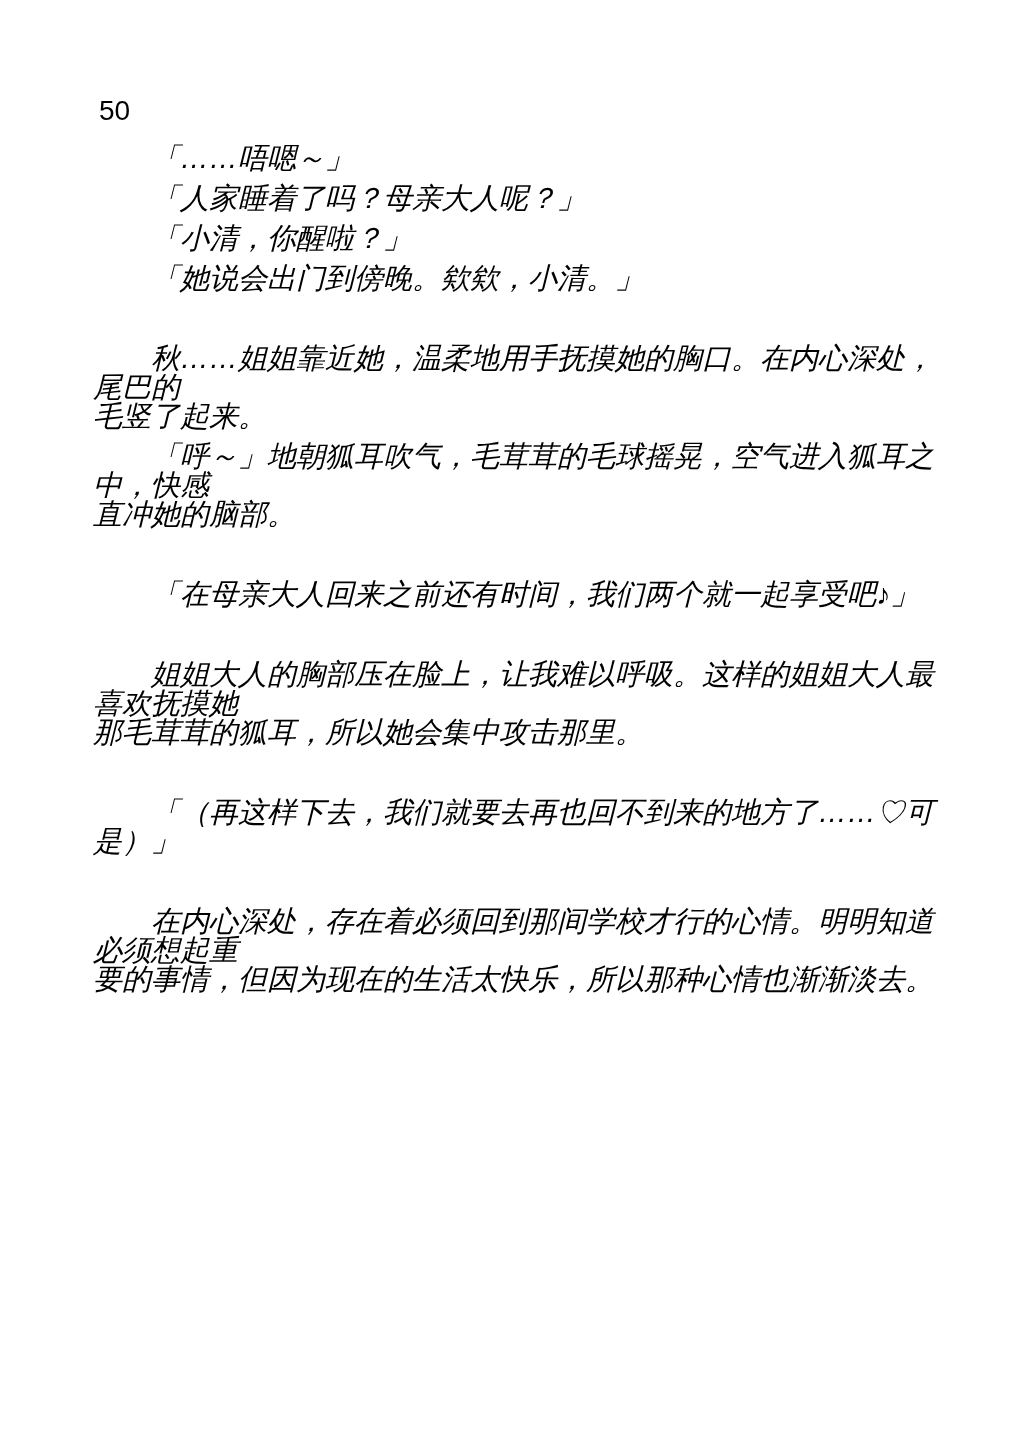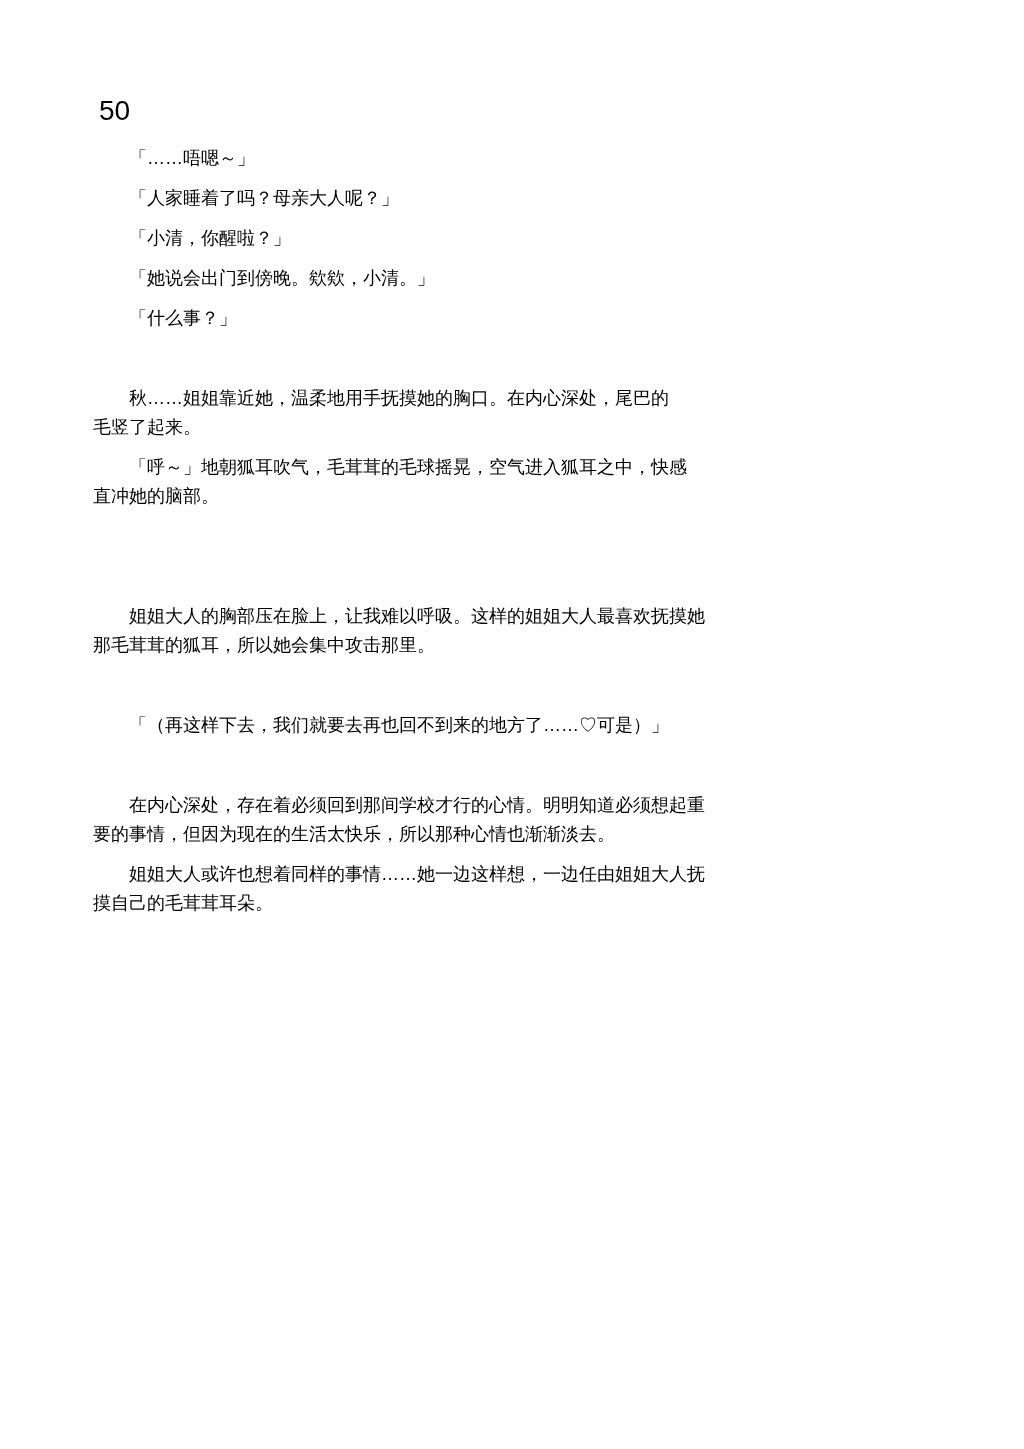--- a/index.html
+++ b/index.html
@@ -25,53 +25,52 @@
     color: #000000;
   }
   .text-body {
     position: absolute;
     left: 93px;
     top: 144px;
     width: 848px;
   }
   .text-body p {
     margin: 0 0 11px 0;
-    font-size: 18px;
+    font-size: 29px;
     line-height: 29px;
     text-indent: 2em;
     white-space: pre-line;
     min-height: 29px;
     letter-spacing: 0;
     color: #000000;
+    font-style: italic;
   }
 </style>
 </head>
 <body>
 
 <div class="page">
 
   <div class="page-number">50</div>
 
   <main class="text-body">
     <p>「……唔嗯～」</p>
     <p>「人家睡着了吗？母亲大人呢？」</p>
     <p>「小清，你醒啦？」</p>
     <p>「她说会出门到傍晚。欸欸，小清。」</p>
-    <p>「什么事？」</p>
     <p></p>
     <p>秋……姐姐靠近她，温柔地用手抚摸她的胸口。在内心深处，尾巴的
 毛竖了起来。</p>
     <p>「呼～」地朝狐耳吹气，毛茸茸的毛球摇晃，空气进入狐耳之中，快感
 直冲她的脑部。</p>
     <p></p>
+    <p>「在母亲大人回来之前还有时间，我们两个就一起享受吧♪」</p>
     <p></p>
     <p>姐姐大人的胸部压在脸上，让我难以呼吸。这样的姐姐大人最喜欢抚摸她
 那毛茸茸的狐耳，所以她会集中攻击那里。</p>
     <p></p>
     <p>「（再这样下去，我们就要去再也回不到来的地方了……♡可是）」</p>
     <p></p>
     <p>在内心深处，存在着必须回到那间学校才行的心情。明明知道必须想起重
 要的事情，但因为现在的生活太快乐，所以那种心情也渐渐淡去。</p>
-    <p>姐姐大人或许也想着同样的事情……她一边这样想，一边任由姐姐大人抚
-摸自己的毛茸茸耳朵。</p>
   </main>
 
 </div>
 
 </body></html>

